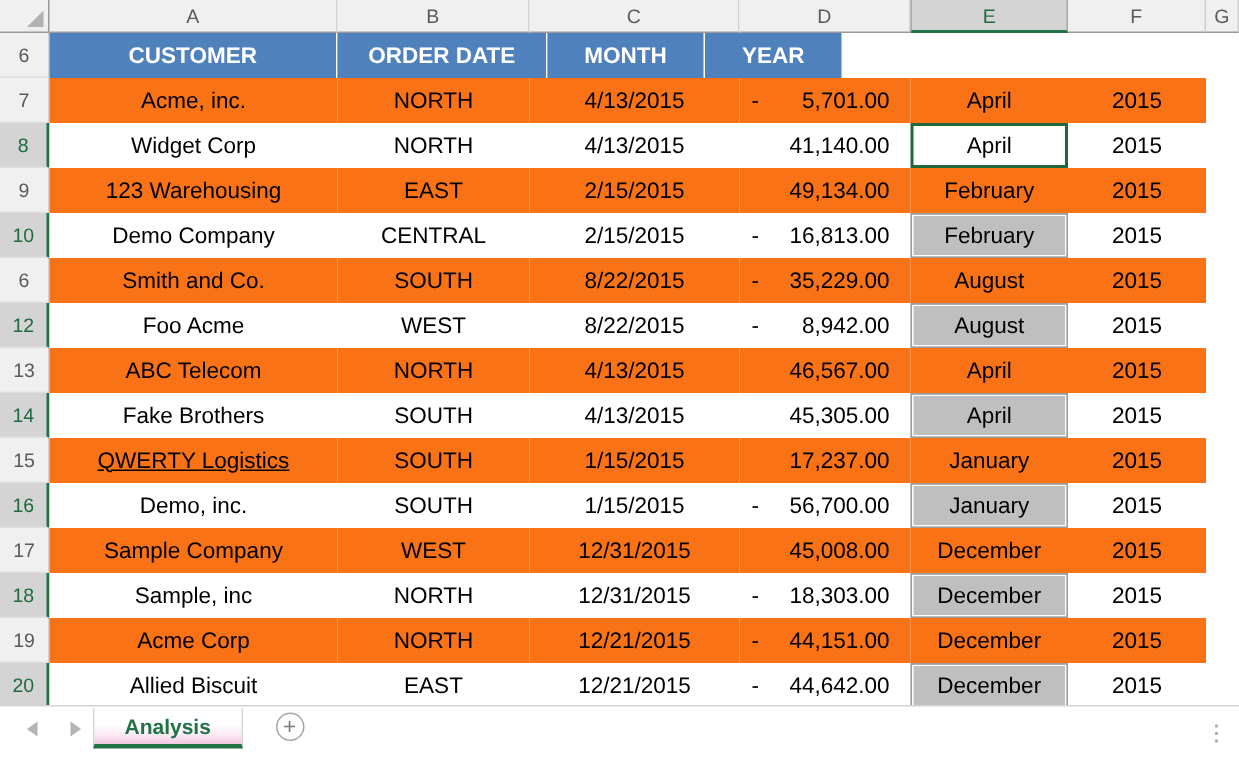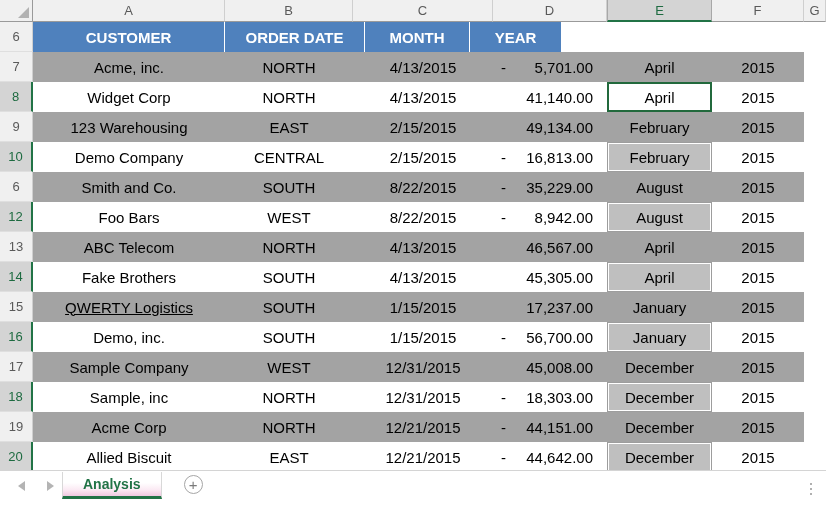--- a/index.html
+++ b/index.html
@@ -102,21 +102,21 @@
     height: 30px;
     display: flex;
     align-items: center;
     font-size: 15px;
     color: #000000;
     padding: 0 6px;
     position: relative;
     background: #ffffff;
   }
   .cell.band {
-    background: #a3a3a3;
+    background: #f97316;
   }
   .cell.center { justify-content: center; }
 
   
   .cell.thead {
     background: #4f81bd;
     color: #ffffff;
     font-weight: bold;
     font-size: 15px;
     justify-content: center;
@@ -304,21 +304,21 @@
         <div class="cell sales band" style="width: 114px;">
           <span class="neg">-</span>
           <span>35,229.00</span>
         </div>
         <div class="cell center band" style="width: 105px;">August</div>
         <div class="cell center band" style="width: 92px;">2015</div>
         <div class="cell " style="width: 22px;"></div>
       </div>
       <div class="row">
         <div class="rowhead hl">12</div>
-        <div class="cell center" style="width: 192px;">Foo Bars</div>
+        <div class="cell center" style="width: 192px;">Foo Acme</div>
         <div class="cell center" style="width: 128px;">WEST</div>
         <div class="cell center" style="width: 140px;">8/22/2015</div>
         <div class="cell sales" style="width: 114px;">
           <span class="neg">-</span>
           <span>8,942.00</span>
         </div>
         <div class="cell center gray" style="width: 105px;">August</div>
         <div class="cell center" style="width: 92px;">2015</div>
         <div class="cell " style="width: 22px;"></div>
       </div>

